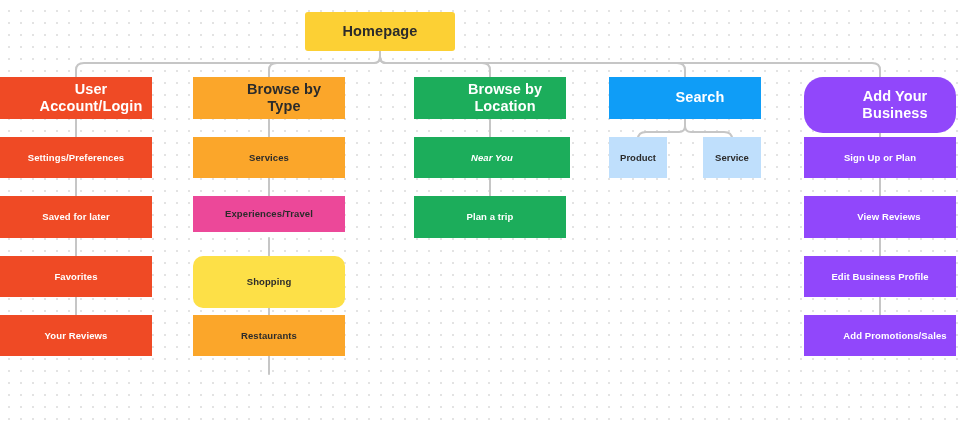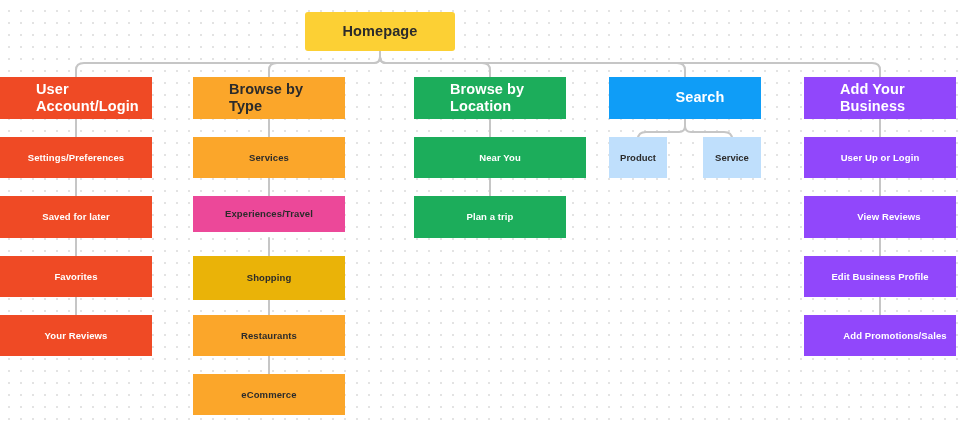--- a/index.html
+++ b/index.html
@@ -34,20 +34,21 @@
     height: 429px;
     z-index: 1;
   }
 
   .node {
     position: absolute;
     z-index: 2;
     display: flex;
     align-items: center;
     justify-content: center;
+    text-align: center;
     line-height: 1.2;
     padding: 2px 6px;
     overflow: hidden;
   }
 
   .node.root {
     border-radius: 3px;
     font-size: 14.5px;
     font-weight: bold;
     letter-spacing: 0.1px;
@@ -138,55 +139,52 @@
 
   <div class="node header txt-dark" style="left:193px; top:77px; width:152px; height:42px; background:#fba62a;">
     <span>Browse by Type</span>
   </div>
   <div class="node child txt-dark" style="left:193px; top:137px; width:152px; height:41px; background:#fba62a;">
     <span>Services</span>
   </div>
   <div class="node child txt-dark" style="left:193px; top:196px; width:152px; height:36px; background:#ec4899;">
     <span>Experiences/Travel</span>
   </div>
-  <div class="node child txt-dark" style="left:193px; top:256px; width:152px; height:44px; background:#eab308;">
+  <div class="node child txt-dark" style="left:193px; top:256px; width:152px; height:52px; background:#fde047;border-radius:10px;">
     <span>Shopping</span>
   </div>
   <div class="node child txt-dark" style="left:193px; top:315px; width:152px; height:41px; background:#fba62a;">
     <span>Restaurants</span>
   </div>
-  <div class="node child txt-dark" style="left:193px; top:374px; width:152px; height:41px; background:#fba62a;">
-    <span>eCommerce</span>
-  </div>
 
   <div class="node header txt-light" style="left:414px; top:77px; width:152px; height:42px; background:#1cad5b;">
     <span>Browse by Location</span>
   </div>
-  <div class="node child txt-light" style="left:414px; top:137px; width:172px; height:41px; background:#1cad5b;">
+  <div class="node child txt-light" style="left:414px; top:137px; width:156px; height:41px; background:#1cad5b;font-style:italic;">
     <span>Near You</span>
   </div>
   <div class="node child txt-light" style="left:414px; top:196px; width:152px; height:42px; background:#1cad5b;">
     <span>Plan a trip</span>
   </div>
 
   <div class="node header txt-light" style="left:609px; top:77px; width:152px; height:42px; background:#0f9df7;">
     <span>Search</span>
   </div>
   <div class="node pill txt-dark" style="left:609px; top:137px; width:58px; height:41px; background:#bfdffc;">
     <span>Product</span>
   </div>
   <div class="node pill txt-dark" style="left:703px; top:137px; width:58px; height:41px; background:#bfdffc;">
     <span>Service</span>
   </div>
 
-  <div class="node header txt-light" style="left:804px; top:77px; width:152px; height:42px; background:#9147fb;">
+  <div class="node header txt-light" style="left:804px; top:77px; width:152px; height:56px; background:#9147fb;border-radius:19px;">
     <span>Add Your Business</span>
   </div>
   <div class="node child txt-light" style="left:804px; top:137px; width:152px; height:41px; background:#9147fb;">
-    <span>User Up or Login</span>
+    <span>Sign Up or Plan</span>
   </div>
   <div class="node child txt-light" style="left:804px; top:196px; width:152px; height:42px; background:#9147fb;padding-left:24px;">
     <span>View Reviews</span>
   </div>
   <div class="node child txt-light" style="left:804px; top:256px; width:152px; height:41px; background:#9147fb;">
     <span>Edit Business Profile</span>
   </div>
   <div class="node child txt-light" style="left:804px; top:315px; width:152px; height:41px; background:#9147fb;padding-left:36px;">
     <span>Add Promotions/Sales</span>
   </div>

